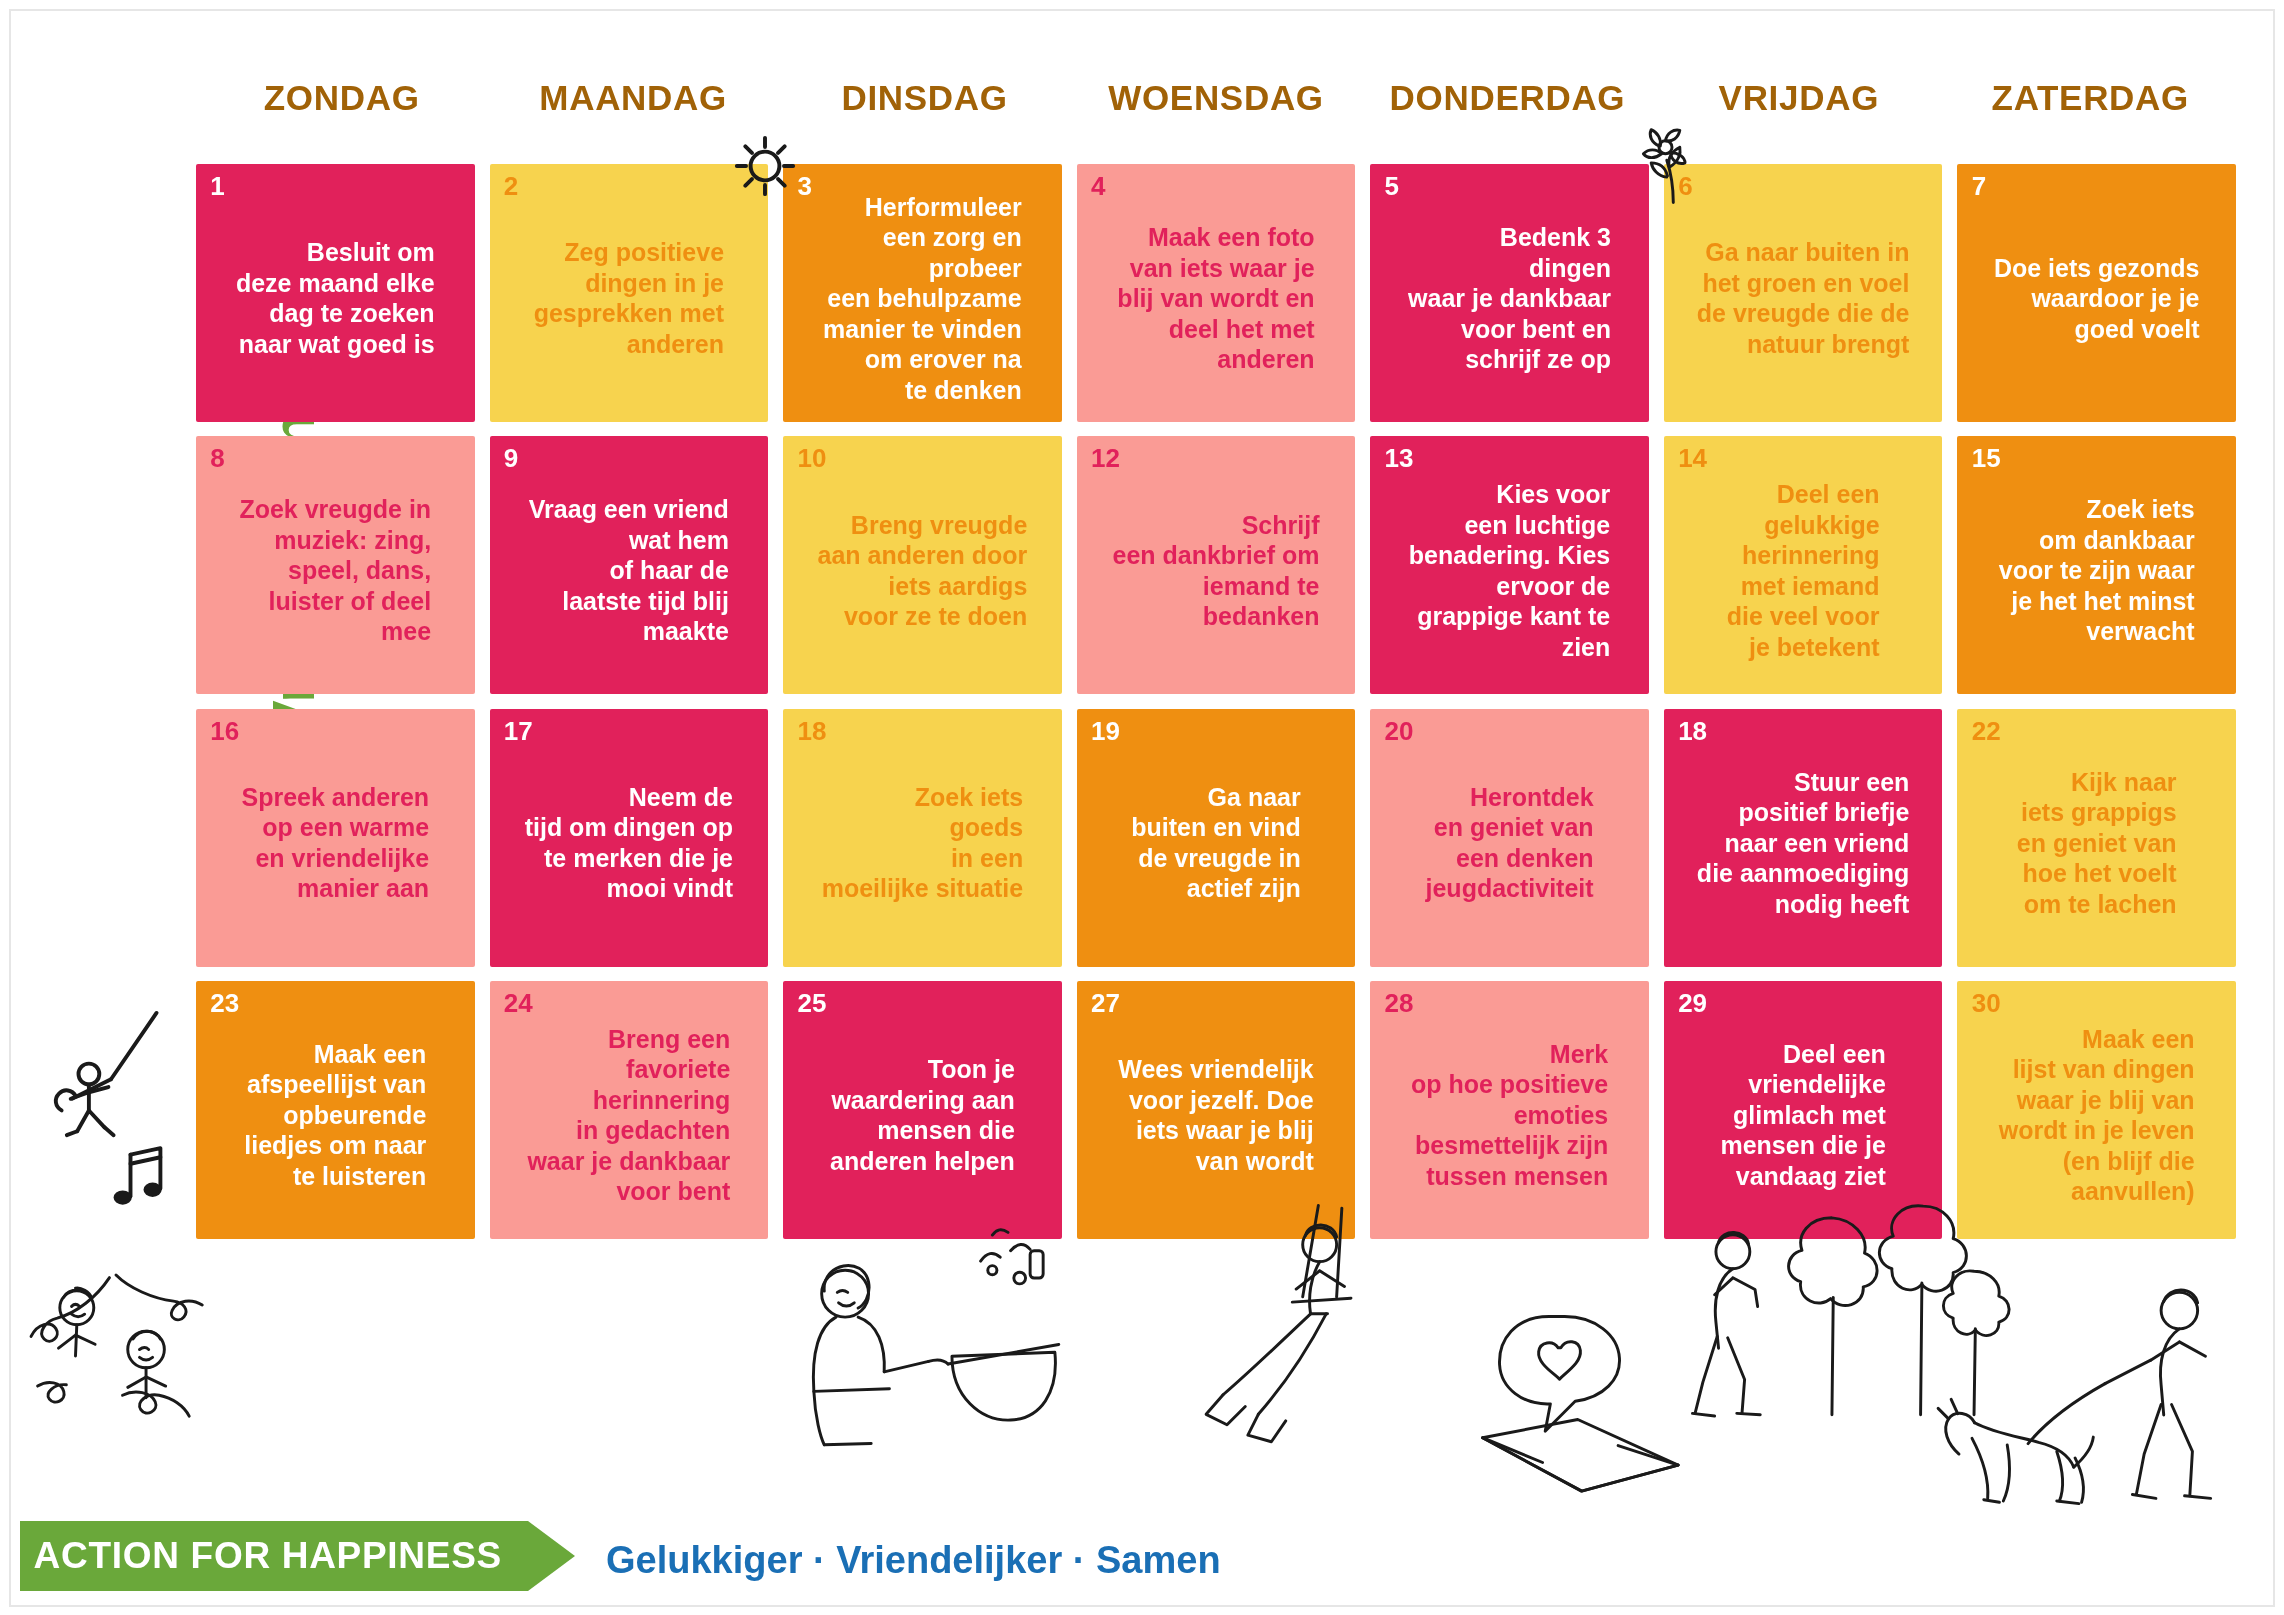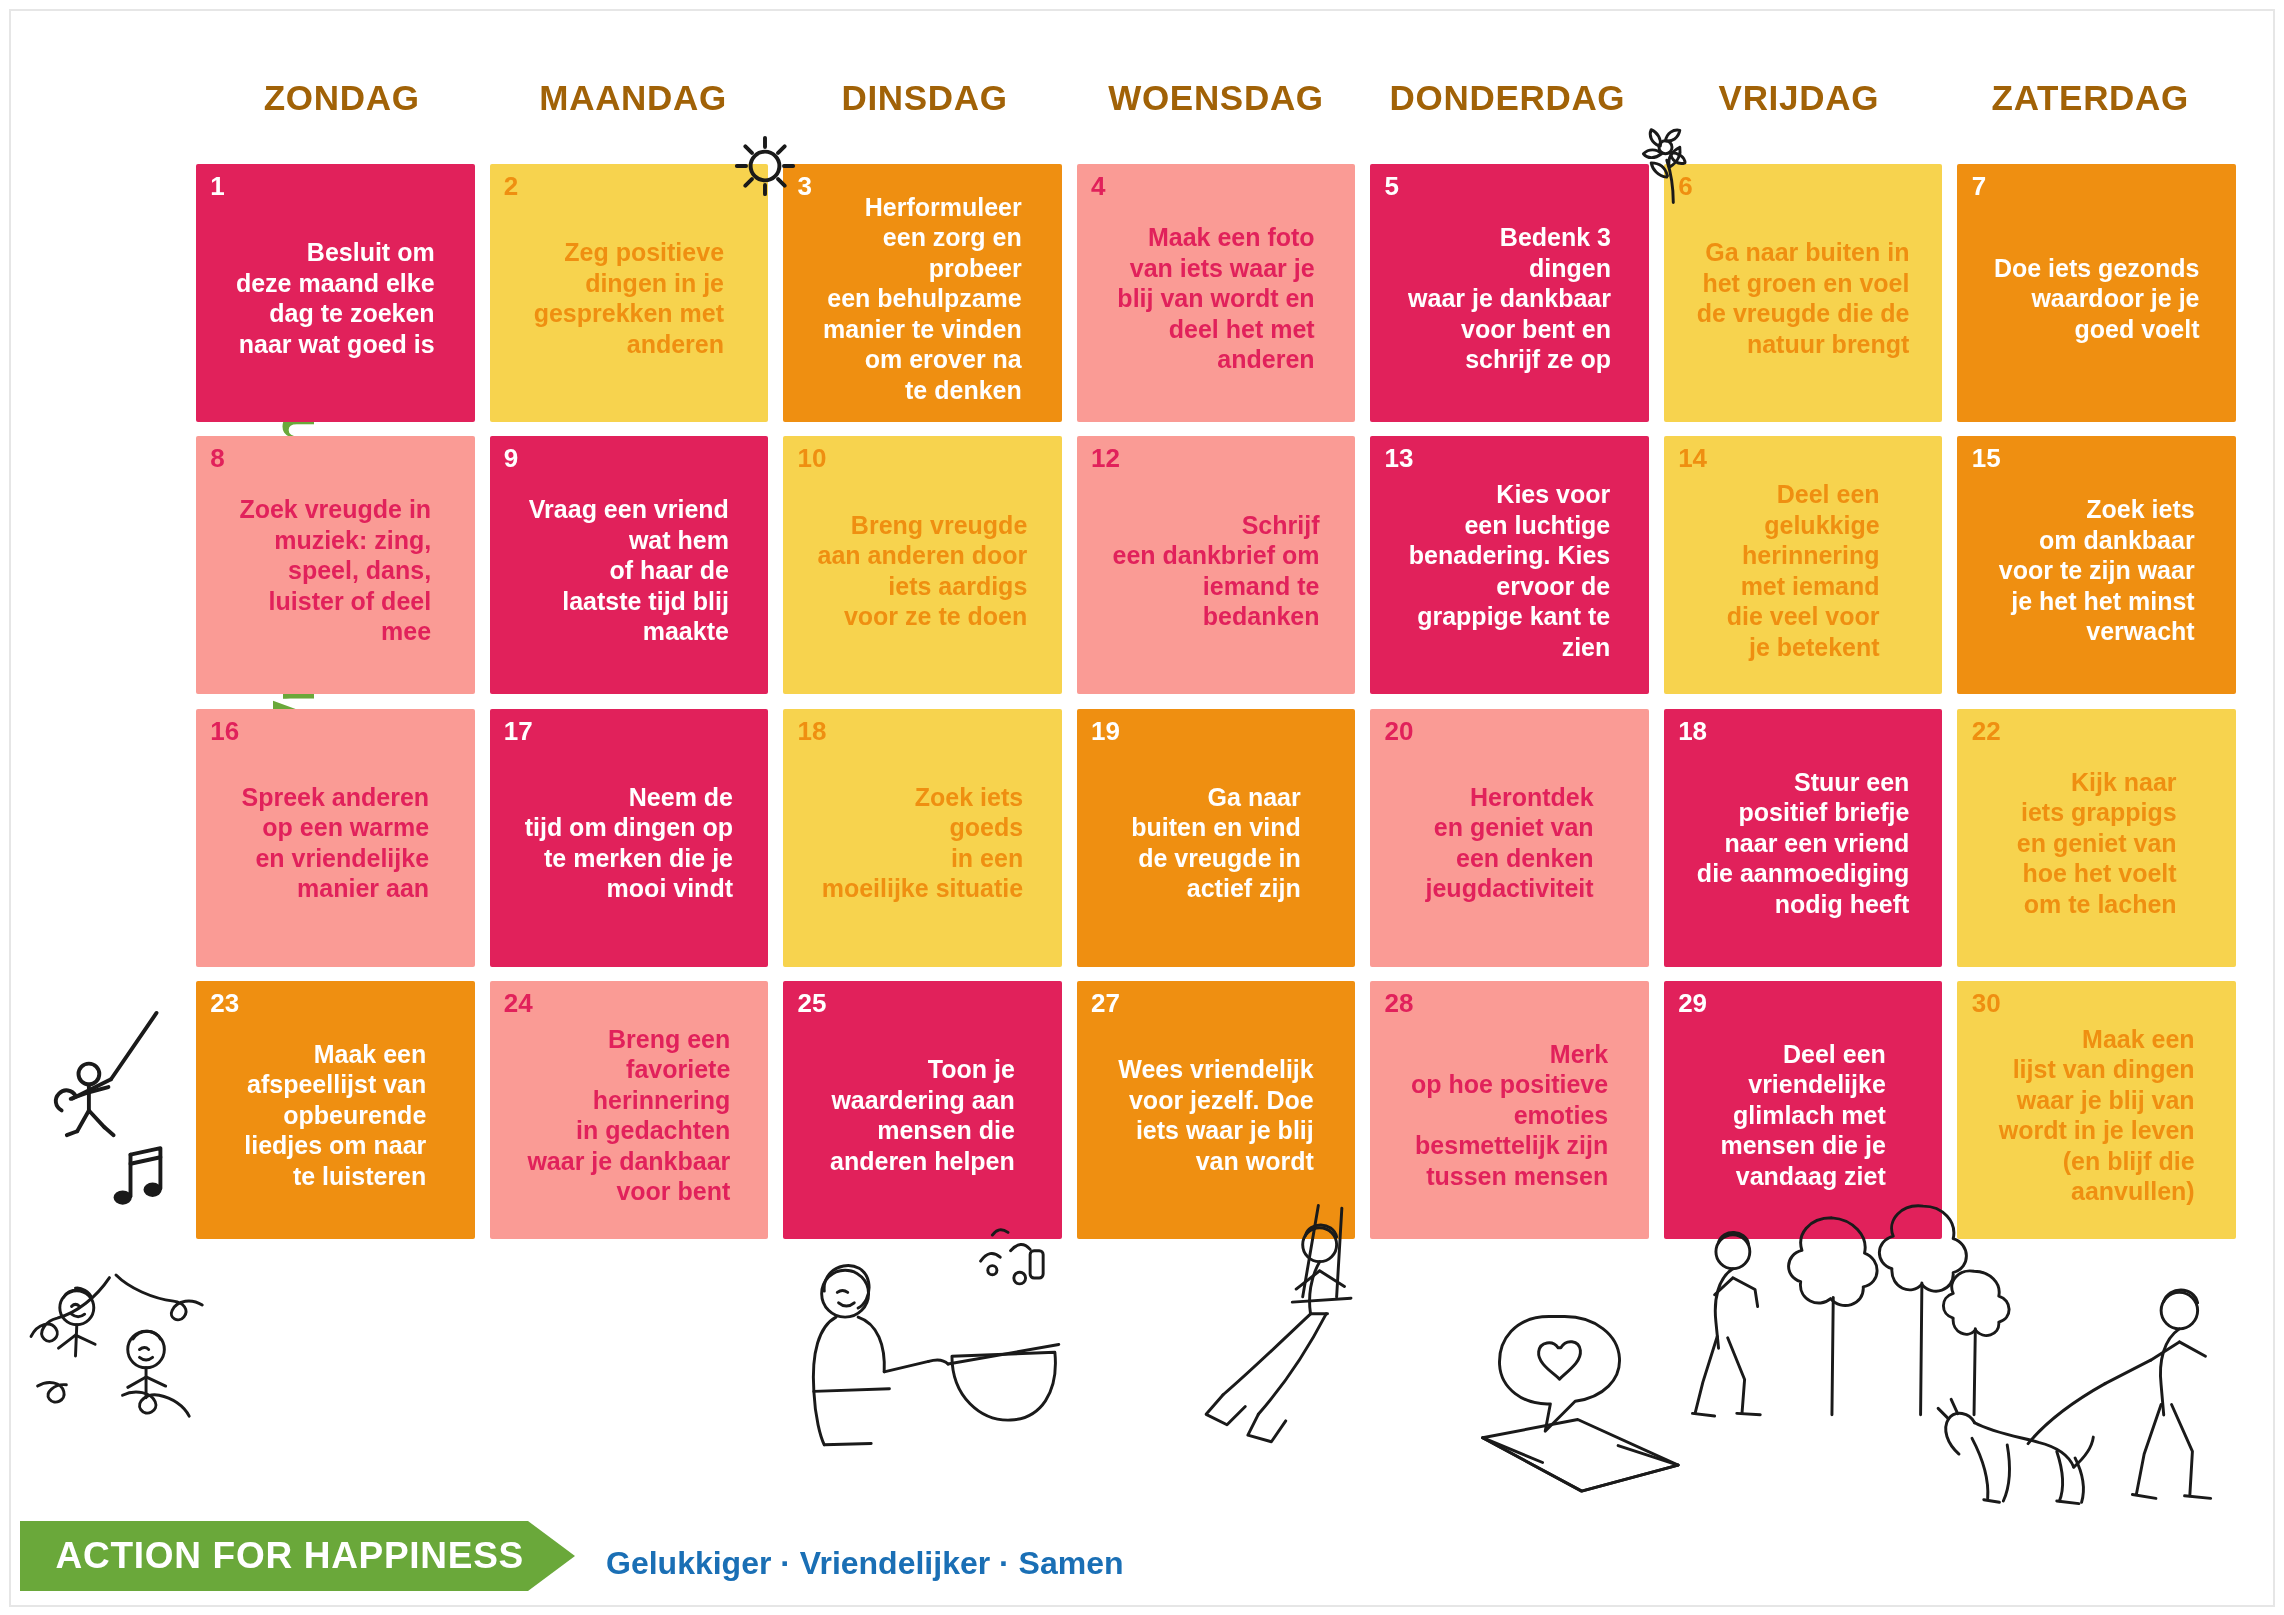--- a/index.html
+++ b/index.html
@@ -119,21 +119,21 @@
   
   #footer-banner {
     position: absolute;
     left: 19.6px;
     bottom: 25px;
     height: 70px;
     width: 508px;
     background: #6aa83a;
     display: flex;
     align-items: center;
-    padding-left: 36px;
+    padding-left: 14px;
   }
   #footer-banner::after {
     content: "";
     position: absolute;
     right: -47px; top: 0;
     width: 0; height: 0;
     border-top: 35px solid transparent;
     border-bottom: 35px solid transparent;
     border-left: 47px solid #6aa83a;
   }
@@ -141,21 +141,21 @@
     color: #ffffff;
     font-size: 37px;
     font-weight: bold;
     letter-spacing: 0.7px;
   }
   #footer-tagline {
     position: absolute;
     left: 606px;
     bottom: 34px;
     color: #1a6fb5;
-    font-size: 32px;
+    font-size: 38px;
     font-weight: bold;
     text-align: right;
   }
 
   
   .doodle { position: absolute; }
   .doodle svg { display: block; }
   .stroke { fill: none; stroke: #1a1a1a; stroke-width: 6; stroke-linecap: round; stroke-linejoin: round; }
   .stroke-thin { fill: none; stroke: #1a1a1a; stroke-width: 4.5; stroke-linecap: round; stroke-linejoin: round; }
   .fillblack { fill: #1a1a1a; }

